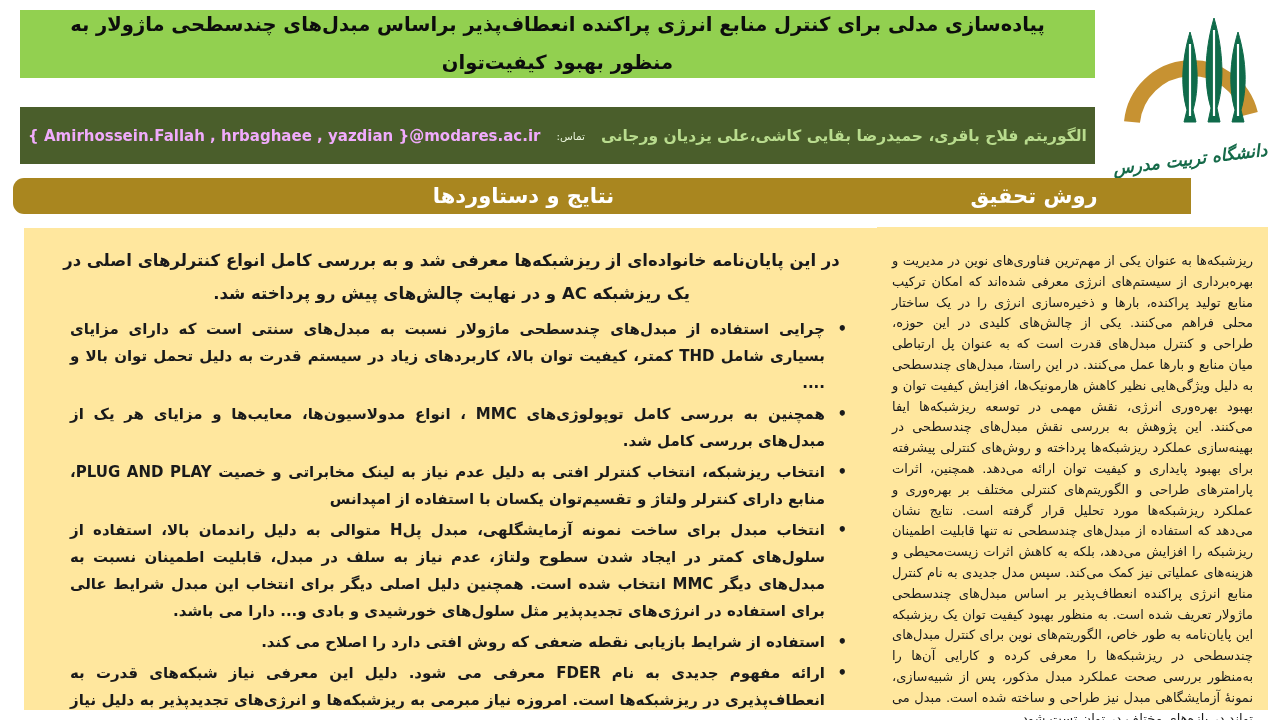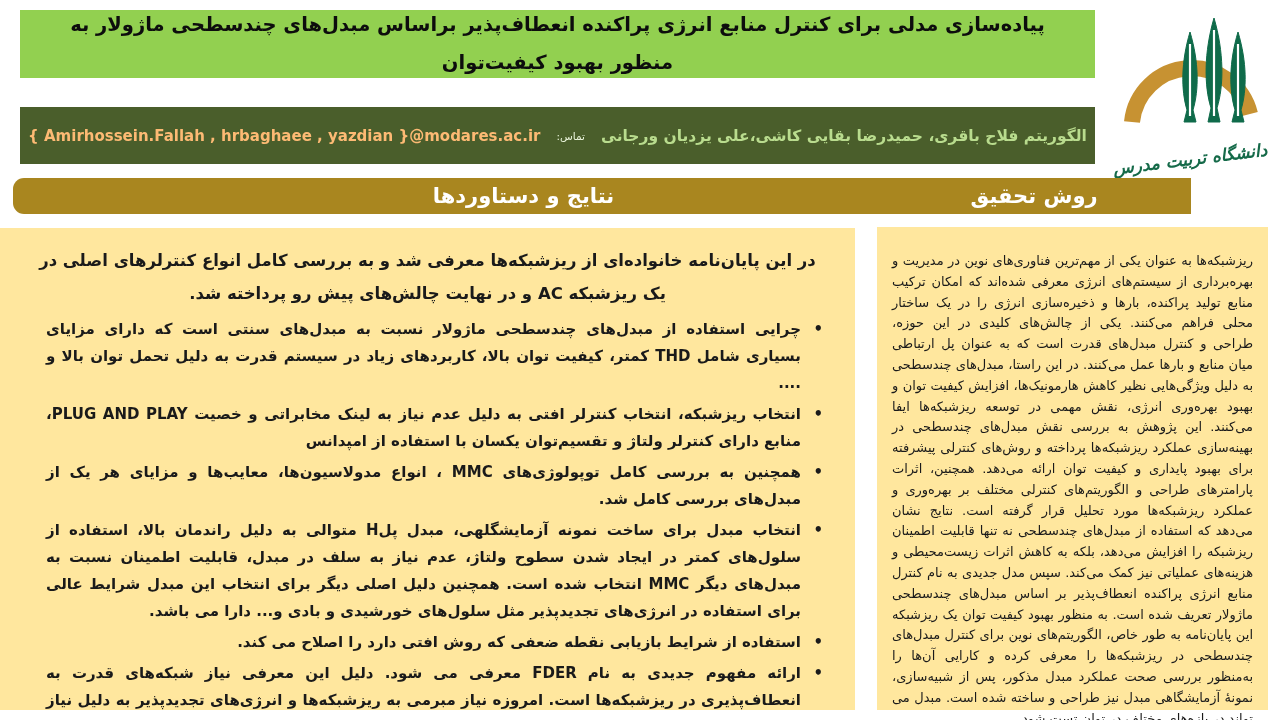--- a/index.html
+++ b/index.html
@@ -16,21 +16,21 @@
     line-height:38px; padding:0 30px;
   }
   .authors-bar {
     left:20px; top:107px; width:1075px; height:57px;
     background:#4a5e2b;
     display:flex; justify-content:center; align-items:center; gap:6px;
     direction:rtl;
   }
   .authors-bar .names { color:#b9dc8e; font-weight:bold; font-size:15.5px; white-space:nowrap; }
   .authors-bar .contact-label { color:#e9f3da; font-size:10.5px; margin:0 10px; }
-  .authors-bar .emails { color:#fdba74; font-weight:bold; font-size:15px; direction:ltr; unicode-bidi:embed; white-space:nowrap; }
+  .authors-bar .emails { color:#f0abfc; font-weight:bold; font-size:15px; direction:ltr; unicode-bidi:embed; white-space:nowrap; }
 
   
   .logo-box { left:1100px; top:0; width:180px; height:175px; background:#ffffff;
               display:flex; align-items:center; justify-content:center; }
   .logo-caption {
     position:absolute; left:0; right:0; bottom:6px; text-align:center;
     color:#156a49; font-size:17px; font-weight:bold; font-style:italic;
     transform:rotate(-7deg); direction:rtl; letter-spacing:-1px;
   }
 
@@ -38,21 +38,21 @@
   .section-header {
     height:36px; background:#a9861f; color:#ffffff; font-weight:bold;
     font-size:21px; display:flex; align-items:center; justify-content:center;
     direction:rtl;
   }
   .header-results { left:13px; top:178px; width:1021px;border-radius:11px; }
   .header-method  { left:877px; top:178px; width:314px; }
 
   
   .content-box { background:#ffe79e; direction:rtl; color:#1a1a1a; }
-  .results-box { left:0; top:228px; width:855px; height:482px; padding:16px 26px 10px 26px; }
+  .results-box { left:24px; top:228px; width:855px; height:482px; padding:16px 26px 10px 26px; }
   .method-box  { left:877px; top:227px; width:391px; height:483px; padding:16px 15px 10px 15px; }
 
   .results-intro {
     text-align:center; font-size:16.5px; font-weight:600; line-height:33px;
     margin-bottom:6px;
   }
   .results-list { list-style:none;margin-left:20px; }
   .results-list li {
     position:relative; padding-right:28px; margin-bottom:4px;
     font-size:15px; font-weight:600; line-height:27px; text-align:justify;
@@ -99,22 +99,22 @@
   <div class="logo-caption">دانشگاه تربیت مدرس</div>
 </div>
 
 <div class="abs section-header header-results">
   <span>نتایج و دستاوردها</span>
 </div>
 <div class="abs content-box results-box">
   <p class="results-intro">در این پایان‌نامه خانواده‌ای از ریزشبکه‌ها معرفی شد و به بررسی کامل انواع کنترلرهای اصلی در یک ریزشبکه AC و در نهایت چالش‌های پیش رو پرداخته شد.</p>
   <ul class="results-list">
     <li>چرایی استفاده از مبدل‌های چندسطحی ماژولار نسبت به مبدل‌های سنتی است که دارای مزایای بسیاری شامل THD کمتر، کیفیت توان بالا، کاربردهای زیاد در سیستم قدرت به دلیل تحمل توان بالا و ....</li>
+    <li>همچنین به بررسی کامل توپولوژی‌های MMC ، انواع مدولاسیون‌ها، معایب‌ها و مزایای هر یک از مبدل‌های بررسی کامل شد.</li>
     <li>انتخاب ریزشبکه، انتخاب کنترلر افتی به دلیل عدم نیاز به لینک مخابراتی و خصیت PLUG AND PLAY، منابع دارای کنترلر ولتاژ و تقسیم‌توان یکسان با استفاده از امپدانس</li>
-    <li>همچنین به بررسی کامل توپولوژی‌های MMC ، انواع مدولاسیون‌ها، معایب‌ها و مزایای هر یک از مبدل‌های بررسی کامل شد.</li>
     <li>انتخاب مبدل برای ساخت نمونه آزمایشگلهی، مبدل پلH متوالی به دلیل راندمان بالا، استفاده از سلول‌های کمتر در ایجاد شدن سطوح ولتاژ، عدم نیاز به سلف در مبدل، قابلیت اطمینان نسبت به مبدل‌های دیگر MMC انتخاب شده است. همچنین دلیل اصلی دیگر برای انتخاب این مبدل شرایط عالی برای استفاده در انرژی‌های تجدیدپذیر مثل سلول‌های خورشیدی و بادی و... دارا می باشد.</li>
     <li>استفاده از شرایط بازیابی نقطه ضعفی که روش افتی دارد را اصلاح می کند.</li>
     <li>ارائه مفهوم جدیدی به نام FDER معرفی می شود. دلیل این معرفی نیاز شبکه‌های قدرت به انعطاف‌پذیری در ریزشبکه‌ها است. امروزه نیاز مبرمی به ریزشبکه‌ها و انرژی‌های تجدیدپذیر به دلیل نیاز توان بالا وجود دارد و در حالت معمولی دچار افت زیادی خواهد بود، به این منظور مفهوم انعطاف‌پذیری معرفی می شود.</li>
   </ul>
 </div>
 
 <div class="abs section-header header-method">
   <span>روش تحقیق</span>
 </div>
 <div class="abs content-box method-box">

